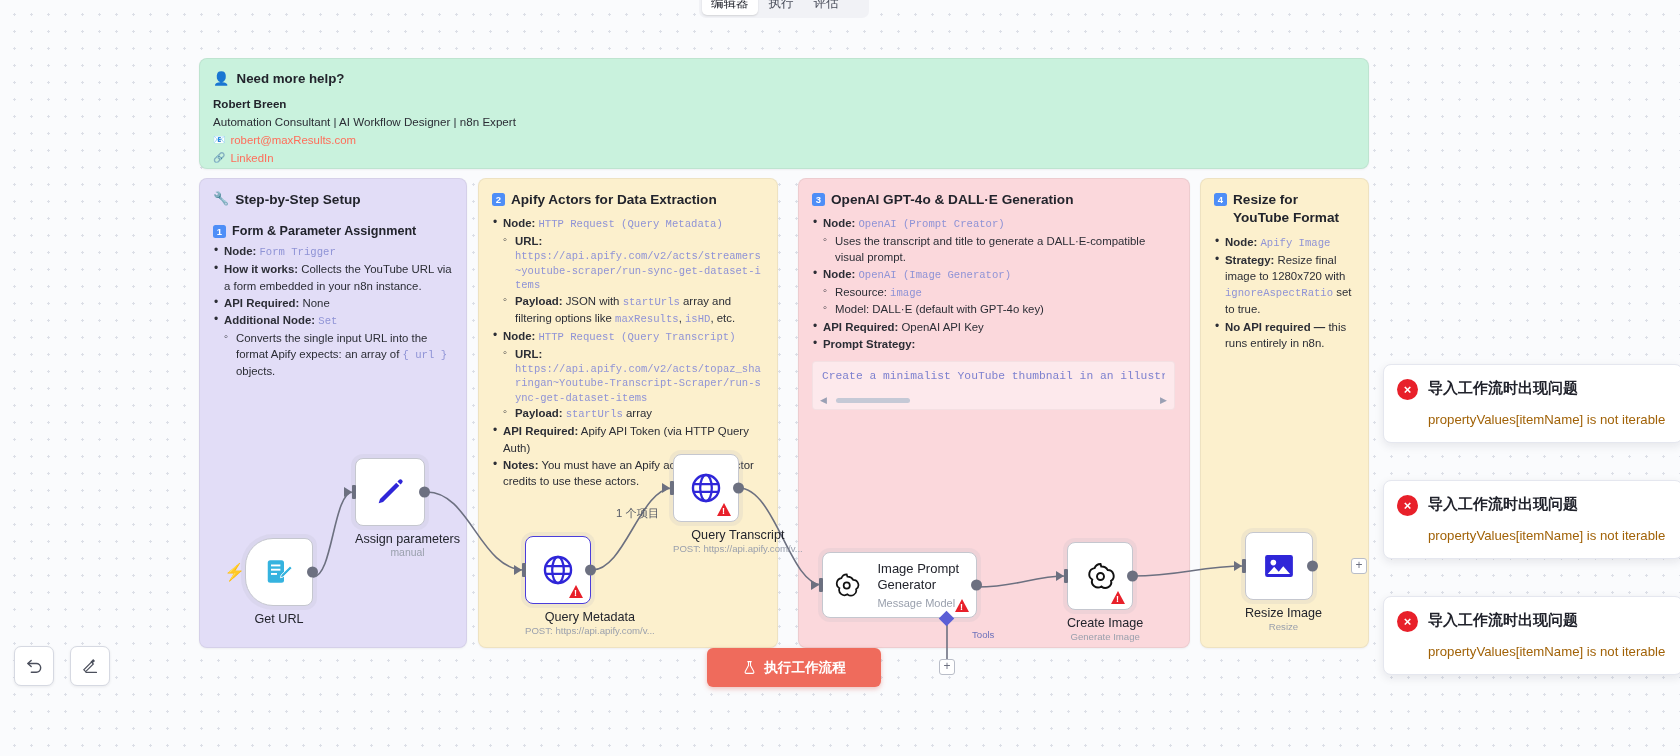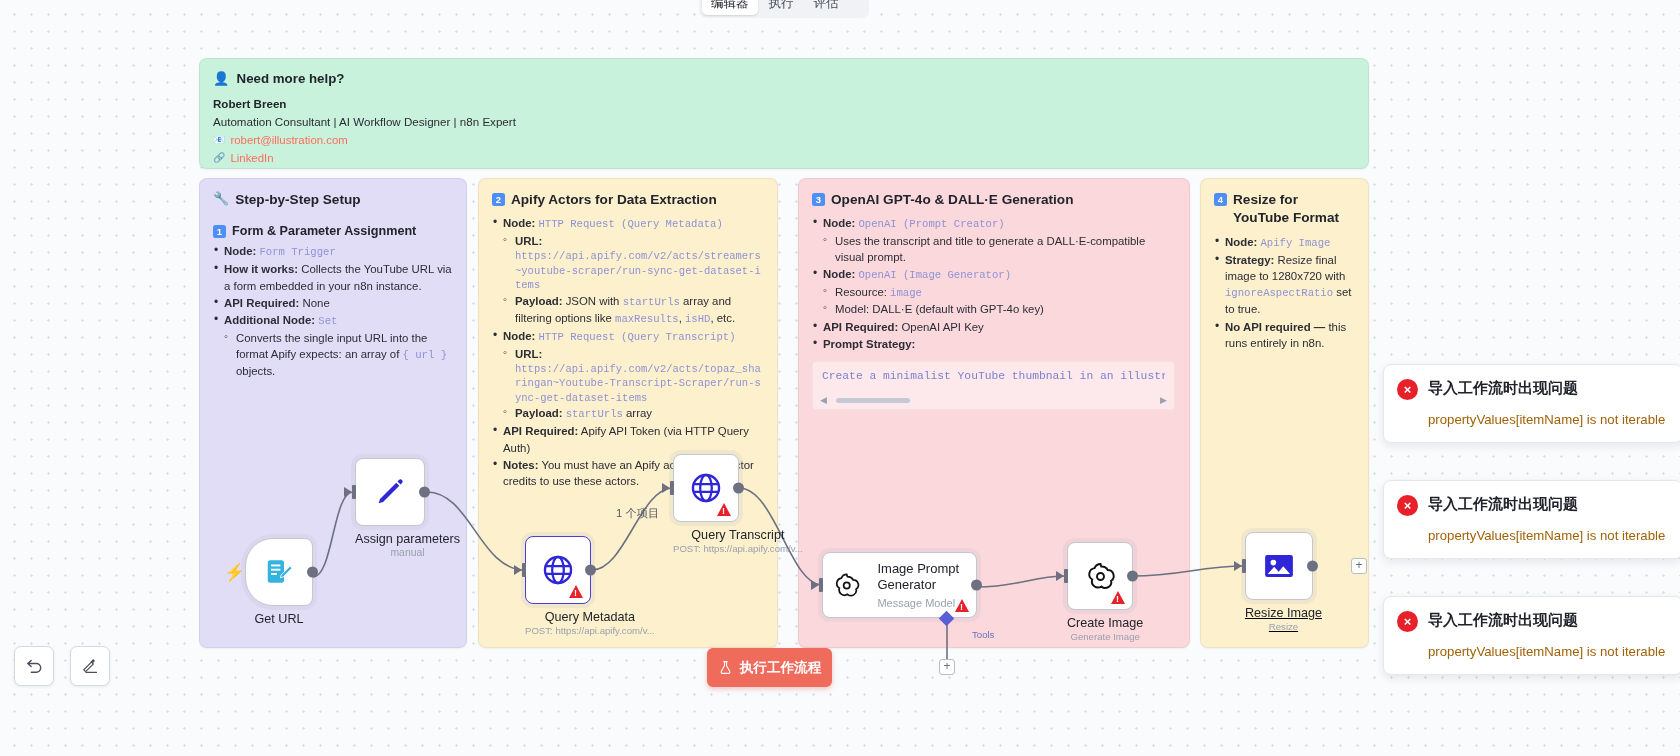--- a/index.html
+++ b/index.html
@@ -188,21 +188,21 @@
   }
   .toolsdiamond {
     position: absolute; width: 11px; height: 11px; background: #5b5fd6;
     transform: rotate(45deg); z-index: 6;
   }
   .toolslabel { position: absolute; font-size: 9.6px; color: #6d72bb; z-index: 6; }
 
   
   #execbtn {
     position: absolute; left: 707px; top: 648px;
-    width: 125px; height: 39px; background: #ef6b5c;
+    width: 174px; height: 39px; background: #ef6b5c;
     border-radius: 6px; color: #fff; font-size: 13.6px; font-weight: 700;
     display: flex; align-items: center; justify-content: center; gap: 7px;
     box-shadow: 0 2px 5px rgba(215,90,75,.35); z-index: 30;
   }
 
   
   .ctrlbtn {
     position: absolute; width: 40px; height: 40px; background: #fff;
     border: 1.2px solid #d6d9e2; border-radius: 7px;
     display: flex; align-items: center; justify-content: center;
@@ -242,21 +242,21 @@
 
   <div class="sticky" id="note-help">
     <div class="title">
       <span>👤</span>
       <span>Need more help?</span>
     </div>
     <div class="nm">Robert Breen</div>
     <div class="role">Automation Consultant | AI Workflow Designer | n8n Expert</div>
     <div class="lnk">
       <span style="font-size:10px;">📧</span>
-      <span>robert@illustration.com</span>
+      <span>robert@maxResults.com</span>
     </div>
     <div class="lnk">
       <span style="font-size:10px;">🔗</span>
       <span>LinkedIn</span>
     </div>
   </div>
 
   <div class="sticky" id="note-1">
     <h3>
       <span class="emoji">🔧</span>
@@ -496,21 +496,21 @@
         <path d="M12 2.3c-2.1 0-3.9 1.3-4.6 3.2-2 .3-3.6 1.8-4 3.8-.4 2 .5 4 2.2 5-.6 1.9 0 4 1.6 5.2 1.6 1.2 3.8 1.3 5.5.2 1.5 1.3 3.7 1.5 5.4.5 1.7-1 2.6-3 2.1-4.9 1.7-1.1 2.4-3.2 1.8-5.1-.6-1.9-2.4-3.2-4.4-3.2-1-1.8-2.9-2.8-5-2.7z" fill="none" stroke="#111" stroke-width="1.5"></path>
         <circle cx="12" cy="12" r="2.7" fill="none" stroke="#111" stroke-width="1.5"></circle>
       </svg>
       <span class="warn"></span>
       <span class="port out"></span>
     </div>
     <div class="nlabel">Create Image</div>
     <div class="nsub small">Generate Image</div>
   </div>
 
-  <div class="node" style="left:1245px; top:532px;text-decoration:underline;">
+  <div class="node" style="left:1245px; top:532px;">
     <div class="nbox" style="width:68px;height:68px;">
       <span class="inarrow"></span>
       <span class="inbar"></span>
       <svg width="34" height="34" viewBox="0 0 24 24">
         <rect x="2.2" y="4.2" width="19.6" height="15.6" rx="1.6" fill="#2f26d8"></rect>
         <circle cx="8" cy="9.6" r="2" fill="#fff"></circle>
         <path d="M4 17.6l4.6-5 3.2 3.4 3.2-3.9 4.8 5.5z" fill="#fff"></path>
       </svg>
       <span class="port out"></span>
     </div>

